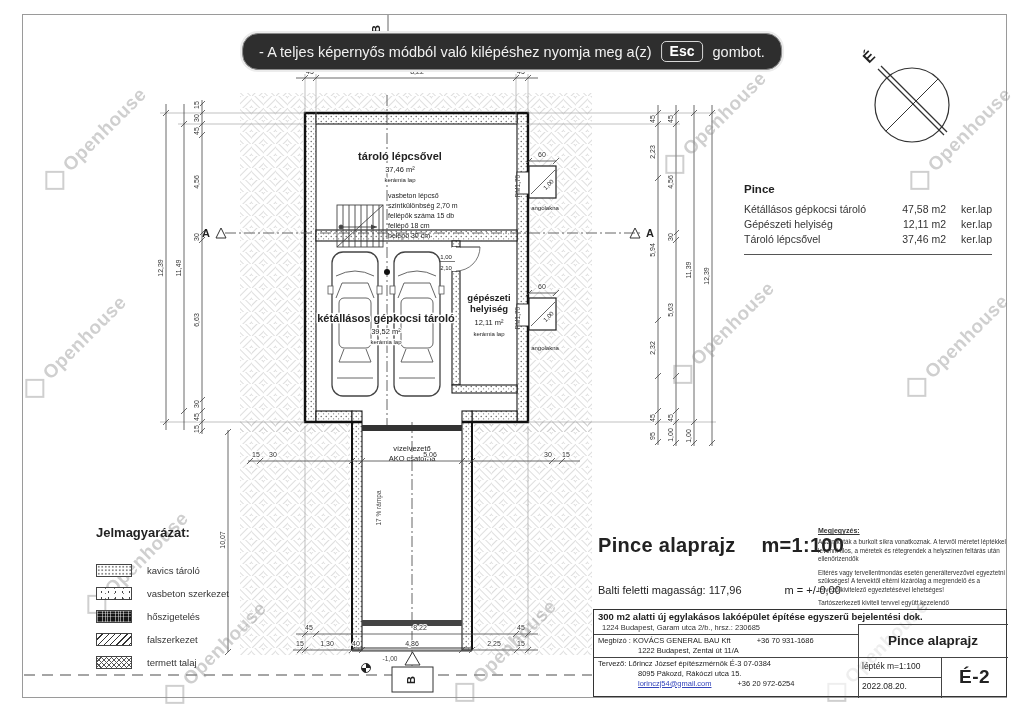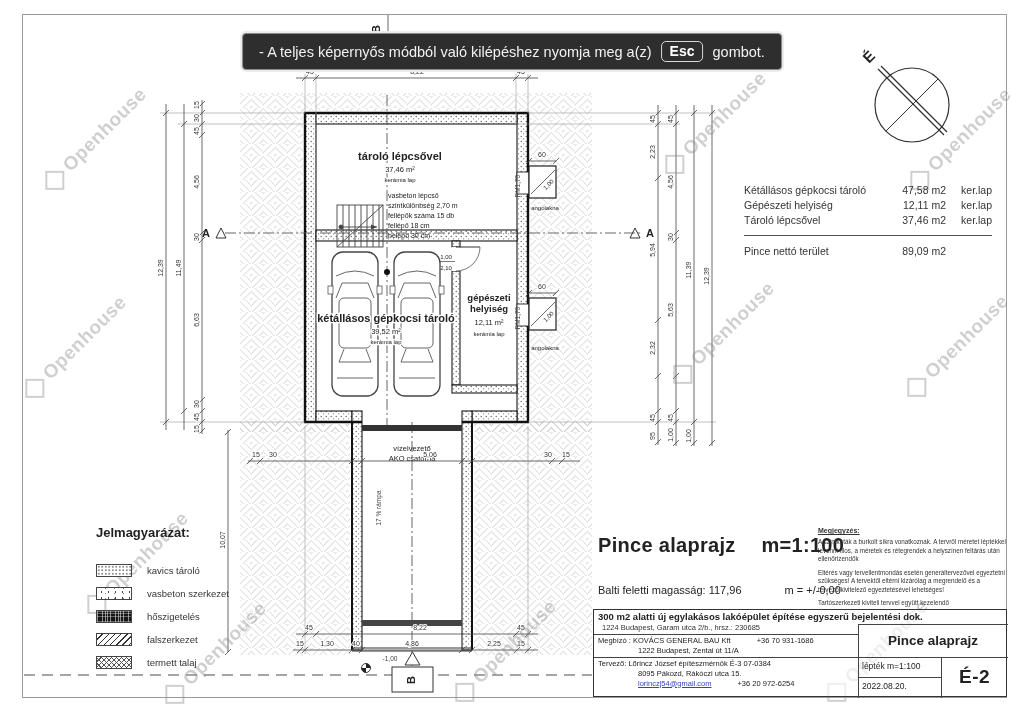--- a/index.html
+++ b/index.html
@@ -3,21 +3,21 @@
 <meta charset="utf-8">
 <style>
   html,body{margin:0;padding:0;background:#fff;}
   body{width:1024px;height:710px;position:relative;overflow:hidden;
        font-family:"Liberation Sans",sans-serif;color:#222;}
   #stage{position:absolute;inset:0;}
   .sheet-border{position:absolute;left:22px;top:14px;width:983px;height:682px;
        border:1px solid #9a9a9a;z-index:1;}
   
   .toast{position:absolute;left:50%;top:33px;transform:translateX(-50%);
-       background:#2e2e2e;color:#f1f1f1;border-radius:4px;border:1px solid #8a8a8a;
+       background:#2e2e2e;color:#f1f1f1;border-radius:16px;border:1px solid #8a8a8a;
        box-shadow:0 0 0 2px #ececec;padding:7px 16px;display:flex;align-items:center;
        white-space:nowrap;font-size:14.5px;z-index:30;}
   .esc-key{display:inline-block;margin:0 9px;padding:1px 8px 2px 8px;border:1.6px solid #d8d8d8;
        border-radius:5px;font-weight:bold;font-size:14px;color:#fff;}
   
   .wm{position:absolute;display:flex;align-items:center;gap:7px;color:#8f8f8f;opacity:.42;
       transform:rotate(-45deg);font-weight:bold;font-size:19px;letter-spacing:.5px;
       z-index:3;pointer-events:none;}
   .wm-diamond{width:15px;height:15px;border:2.4px solid #8f8f8f;transform:rotate(45deg);flex:0 0 auto;}
   
@@ -402,41 +402,37 @@
     </g>
   </svg>
 
   <div class="toast">
     <span>-  A teljes képernyős módból való kilépéshez nyomja meg a(z)</span>
     <span class="esc-key">Esc</span>
     <span>gombot.</span>
   </div>
 
   <div class="schedule">
+    <div class="sch-storey">Pince</div>
     <div class="sch-row">
       <span>Kétállásos gépkocsi tároló</span>
       <span class="a">47,58 m2</span>
       <span class="f">ker.lap</span>
     </div>
     <div class="sch-row">
       <span>Gépészeti helyiség</span>
       <span class="a">12,11 m2</span>
       <span class="f">ker.lap</span>
     </div>
     <div class="sch-row">
       <span>Tároló lépcsővel</span>
       <span class="a">37,46 m2</span>
       <span class="f">ker.lap</span>
     </div>
     <div class="sch-rule"></div>
-    <div class="sch-row">
-      <span>Pince nettó terület</span>
-      <span class="a">89,09 m2</span>
-      <span class="f"></span>
-    </div>
   </div>
 
   <div class="caption">
     <span>Pince alaprajz</span>
     <span class="scale">m=1:100</span>
   </div>
   <div class="baltic">
     <span>Balti feletti magasság:  117,96</span>
     <span class="ref">m = +/-0,00</span>
   </div>

